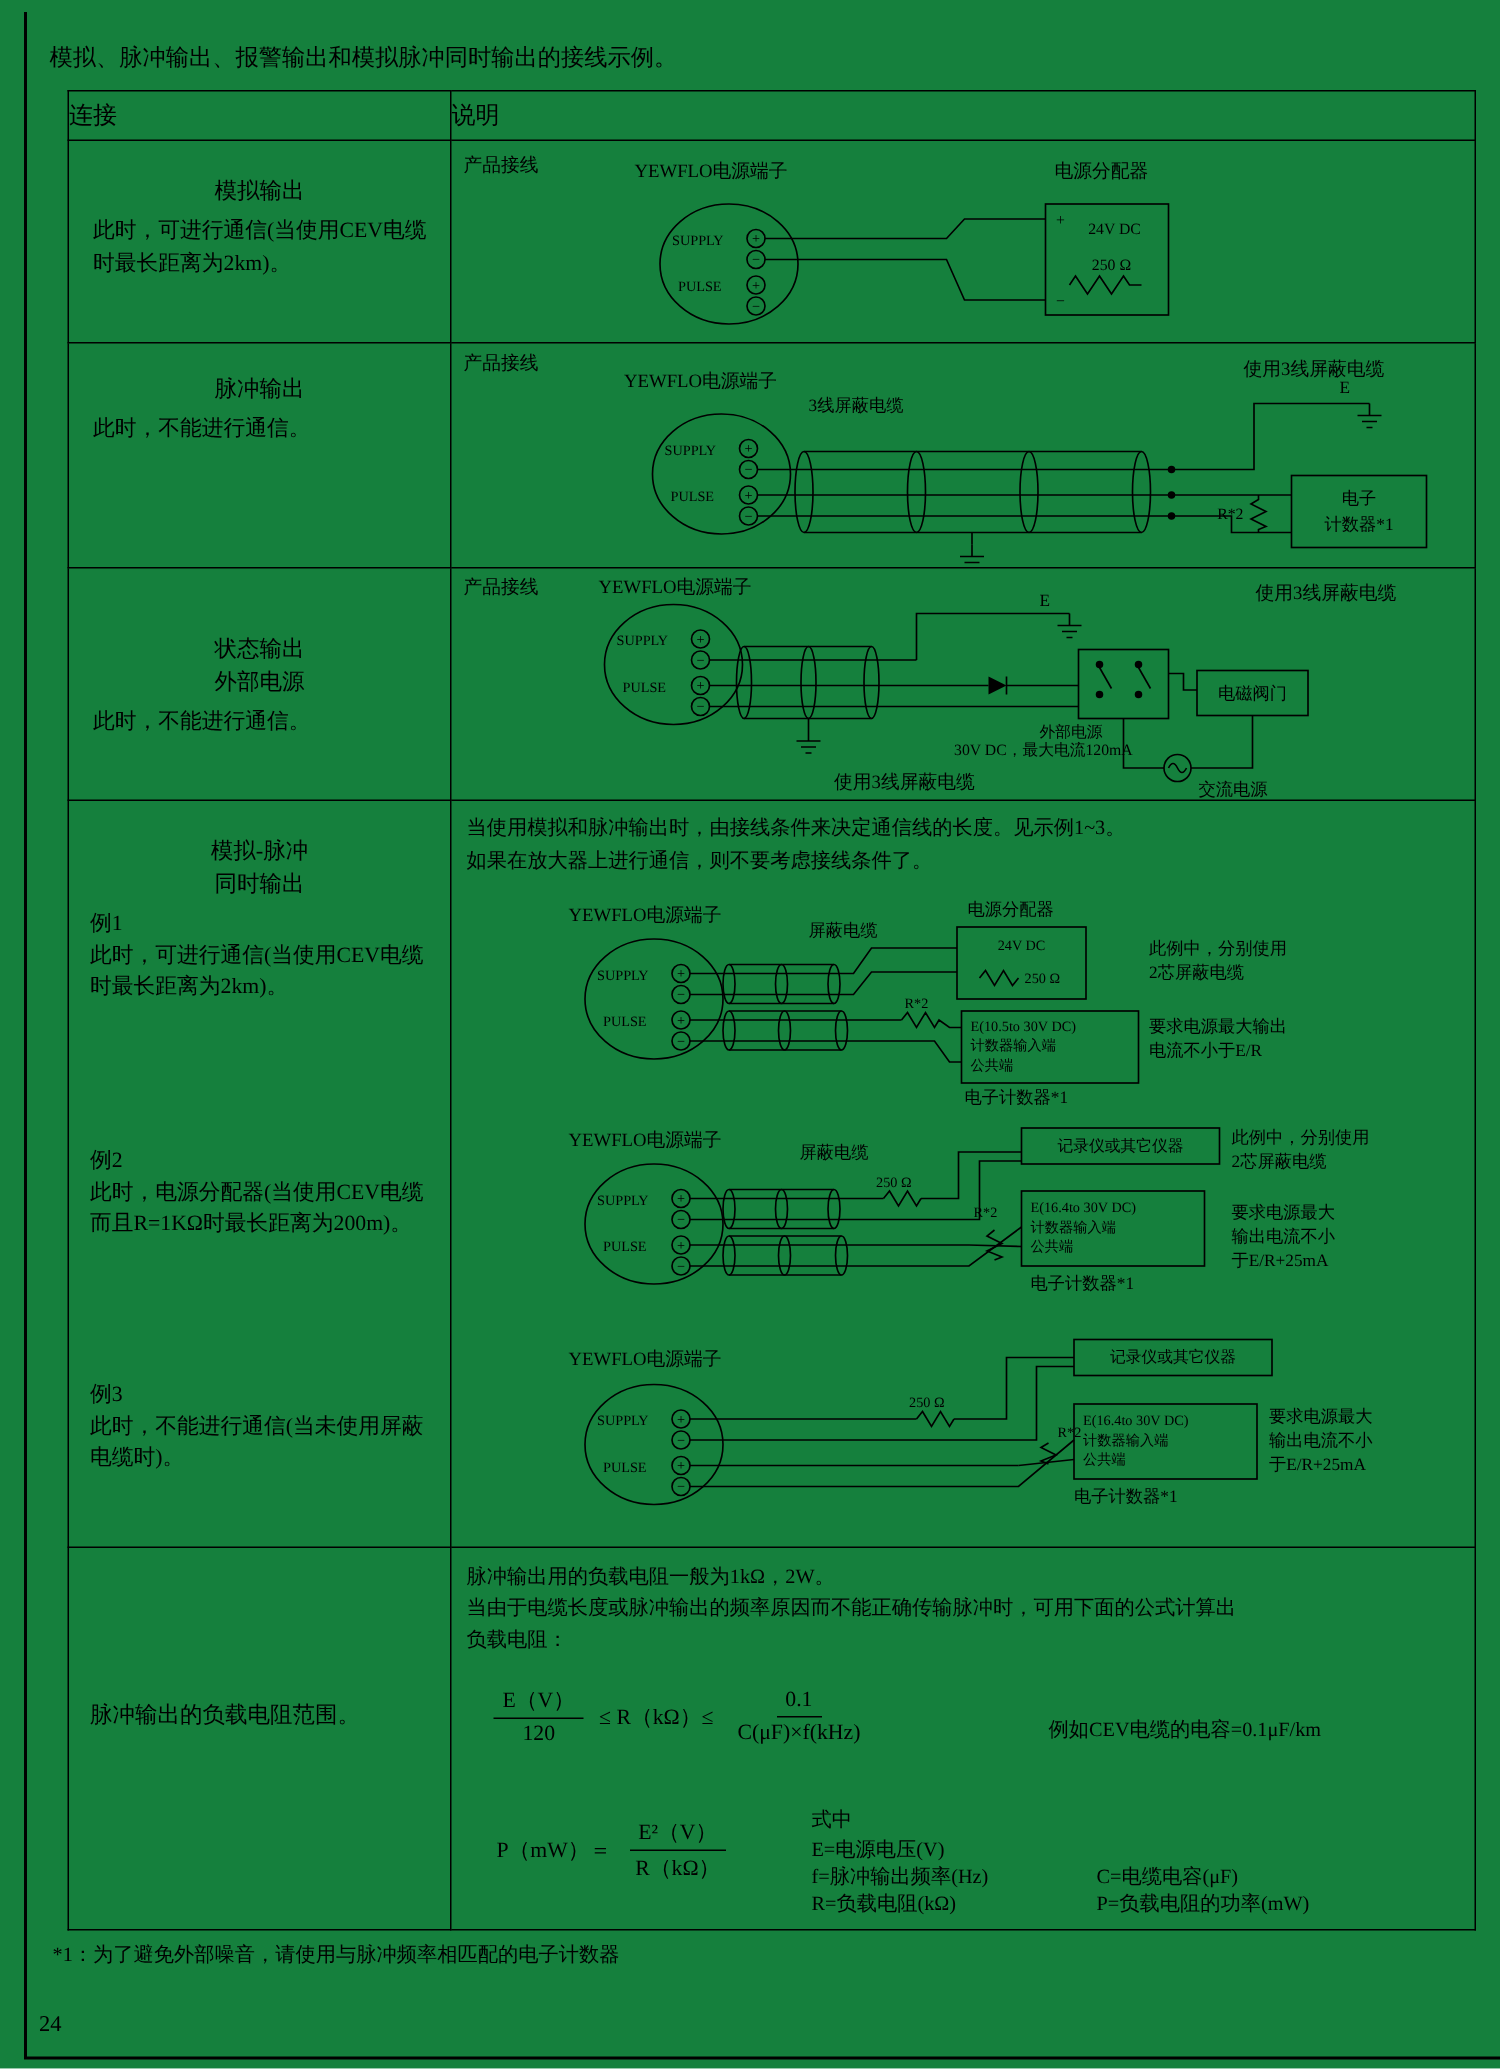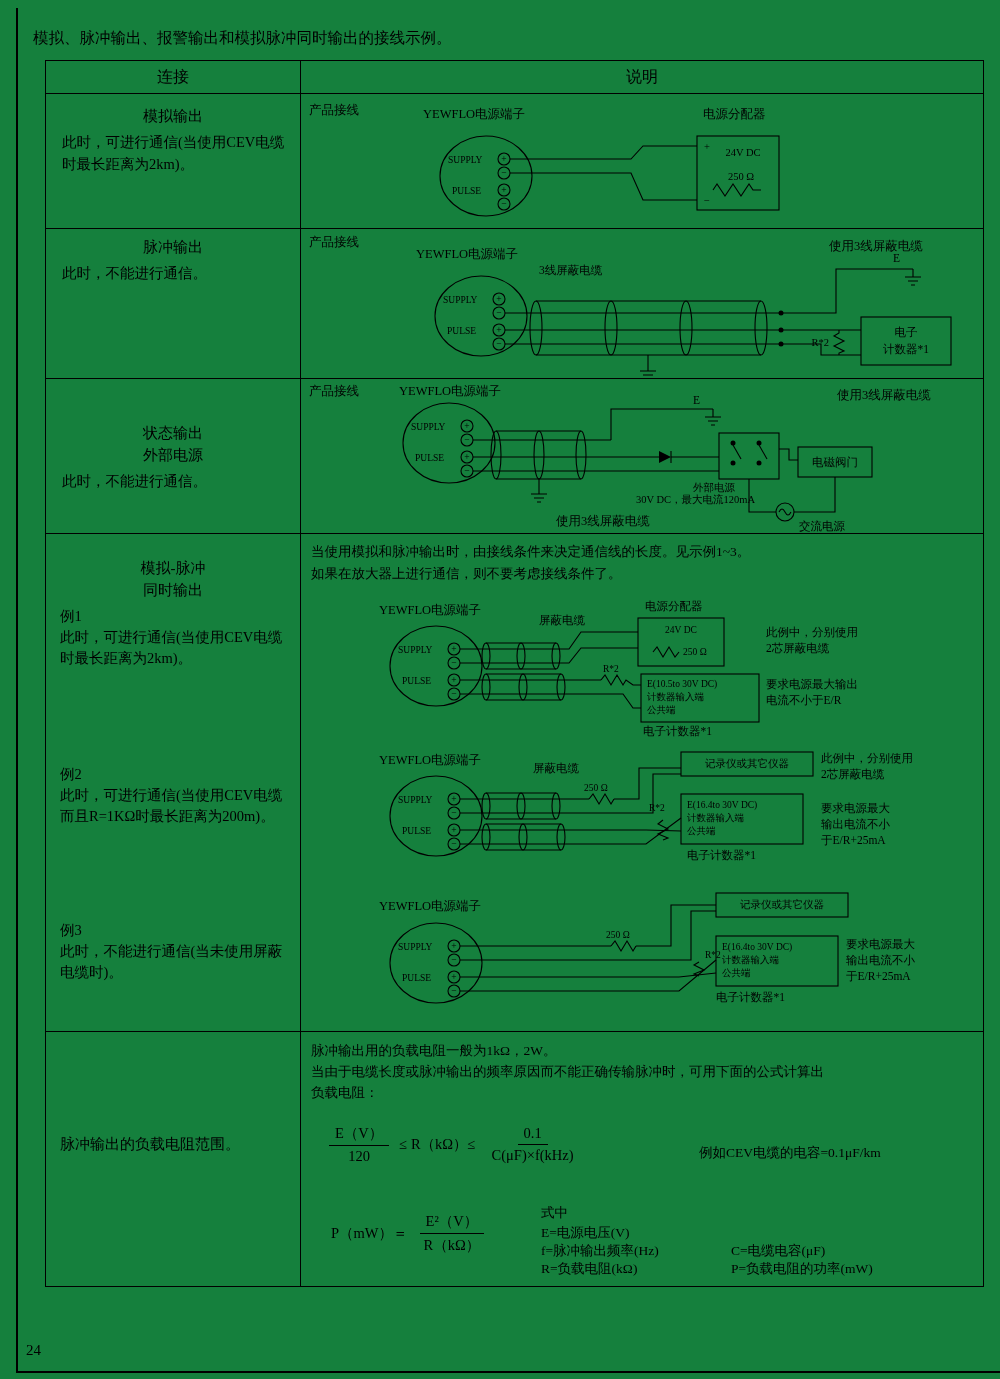--- a/index.html
+++ b/index.html
@@ -4,21 +4,21 @@
 <style>
 *{margin:0;padding:0;box-sizing:border-box}
 html,body{background:#fff}
 body{width:1000px;height:1379px;font-family:"Liberation Serif","DejaVu Serif",serif;color:#000;position:relative}
 .sheet{position:relative;width:1000px;height:1379px;overflow:hidden;background:#15803d}
 .scan-left{position:absolute;left:16px;top:8px;width:2px;height:1364px;background:#000}
 .scan-bottom{position:absolute;left:16px;top:1371px;width:984px;height:2px;background:#000}
 .intro{position:absolute;left:33px;top:28px;font-size:15.5px}
 table.main{position:absolute;left:45px;top:60px;width:938px;border-collapse:collapse;table-layout:fixed}
 .main td{border:1.3px solid #000;vertical-align:top;position:relative;padding:0;overflow:hidden}
-tr.hd td{height:33px;text-align:center;font-size:16px;vertical-align:middle}
+tr.hd td{height:33px;font-size:16px;vertical-align:middle}
 tr.r1 td{height:135px}tr.r2 td{height:150px}tr.r3 td{height:155px}tr.r4 td{height:497px}tr.r5 td{height:255px}
 .lt{text-align:center;font-size:15px;line-height:1.45}
 .lb{font-size:14.5px;line-height:1.5;padding:4px 8px 0 16px}
 .exp{position:absolute;left:14px;right:6px;font-size:14.5px;line-height:1.45}
 .r4intro{font-size:13.5px;line-height:1.65;padding:7px 0 0 10px;height:52px}
 .r5wrap{position:relative;width:100%;height:100%;font-size:13.5px}
 .p{position:absolute;white-space:nowrap}
 .formula{position:absolute;display:flex;align-items:center;font-size:14.5px;white-space:nowrap}
 .frac{display:inline-flex;flex-direction:column;align-items:center;margin:0 10px;text-align:right}
 .frac .n{padding:0 6px 2px;border-bottom:1.2px solid #000}
@@ -69,21 +69,21 @@
         <col style="width:683px">
       </colgroup>
     <tbody>
         <tr class="hd">
       <td>连接</td>
       <td>说明</td>
     </tr>
 
     <tr class="r1">
       <td>
-        <div class="lt" style="margin-top:12px">模拟输出</div>
+        <div class="lt" style="margin-top:24px">模拟输出</div>
         <div class="lb">此时，可进行通信(当使用CEV电缆时最长距离为2km)。</div>
       </td>
       <td>
         <svg width="683" height="133" viewBox="0 0 683 133">
           <text x="8" y="20" class="t12">产品接线</text>
           <text x="122" y="24" class="t12">YEWFLO电源端子</text>
           <use href="#dev" transform="translate(185,82)"></use>
           <g>
             <polyline class="ln" points="209,65 330,65 342,52 396,52"></polyline>
             <polyline class="ln" points="209,79 330,79 342,106 396,106"></polyline>
@@ -96,21 +96,21 @@
             <text x="442" y="62" class="t10 ta-m">24V DC</text>
             <text x="440" y="86" class="t10 ta-m">250 Ω</text>
             <polyline class="ln" points="412,96 416,90 424,102 432,90 440,102 448,90 452,96 460,96"></polyline>
           </g>
         </svg>
       </td>
     </tr>
 
     <tr class="r2">
       <td>
-        <div class="lt" style="margin-top:8px">脉冲输出</div>
+        <div class="lt" style="margin-top:21px">脉冲输出</div>
         <div class="lb">此时，不能进行通信。</div>
       </td>
       <td>
         <svg width="683" height="148" viewBox="0 0 683 148">
           <text x="8" y="17" class="t12">产品接线</text>
           <text x="115" y="29" class="t12">YEWFLO电源端子</text>
           <text x="238" y="45" class="t11">3线屏蔽电缆</text>
           <text x="528" y="21" class="t12">使用3线屏蔽电缆</text>
           <use href="#dev" transform="translate(180,87)"></use>
           <g>
@@ -214,21 +214,21 @@
     <tr class="r4">
       <td>
         <div class="lt" style="margin-top:24px">模拟-脉冲</div>
         <div class="lt">同时输出</div>
         <div class="exp" style="top:72px">
           <div>例1</div>
           <div>此时，可进行通信(当使用CEV电缆时最长距离为2km)。</div>
         </div>
         <div class="exp" style="top:230px">
           <div>例2</div>
-          <div>此时，可进行通信(当使用CEV电缆而且R=1KΩ时最长距离为200m)。</div>
+          <div>此时，电源分配器(当使用CEV电缆而且R=1KΩ时最长距离为200m)。</div>
         </div>
         <div class="exp" style="top:386px">
           <div>例3</div>
           <div>此时，不能进行通信(当未使用屏蔽电缆时)。</div>
         </div>
       </td>
       <td>
         <div class="r4intro">
           <div>当使用模拟和脉冲输出时，由接线条件来决定通信线的长度。见示例1~3。</div>
           <div>如果在放大器上进行通信，则不要考虑接线条件了。</div>
@@ -390,14 +390,15 @@
           <div class="p" style="left:240px;top:210px">f=脉冲输出频率(Hz)</div>
           <div class="p" style="left:240px;top:228px">R=负载电阻(kΩ)</div>
           <div class="p" style="left:430px;top:210px">C=电缆电容(μF)</div>
           <div class="p" style="left:430px;top:228px">P=负载电阻的功率(mW)</div>
         </div>
       </td>
     </tr>
   </tbody>
     </table>
 
+  <div class="footnote fn1">*1：为了避免外部噪音，请使用与脉冲频率相匹配的电子计数器</div>
   <div class="pageno">24</div>
 </div>
 
 </body></html>

